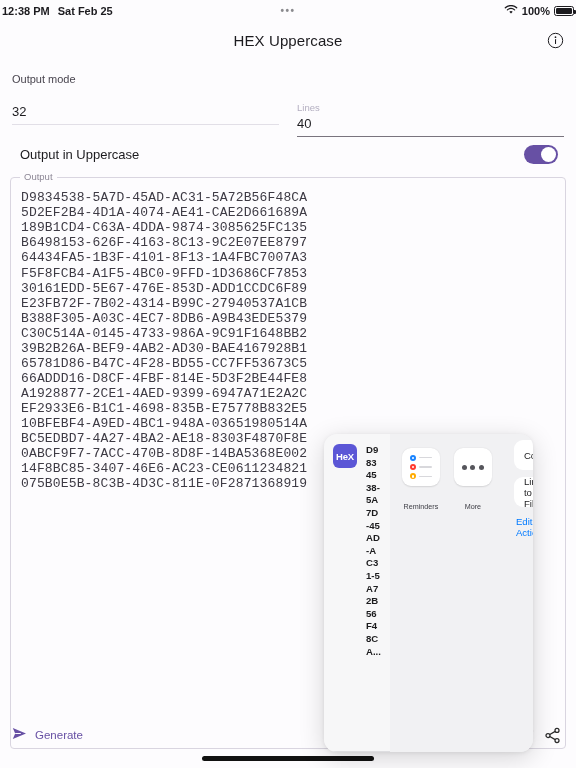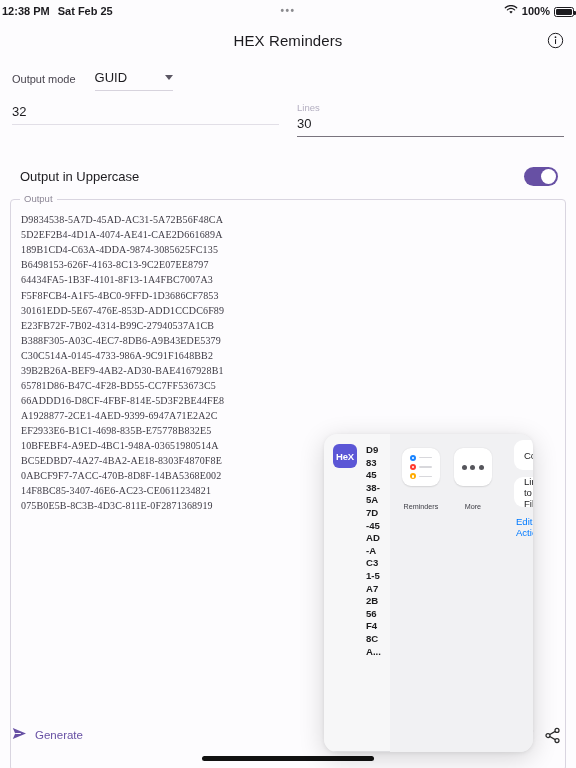--- a/index.html
+++ b/index.html
@@ -24,21 +24,21 @@
     position:relative;
   }
   .sb-left { display:flex; gap:8px; align-items:center; }
   .sb-center {
     position:absolute; left:0; right:0; top:0; height:22px;
     display:flex; align-items:center; justify-content:center;
     pointer-events:none;
   }
   .sb-dots { letter-spacing:1.5px; color:#8a8a8e; font-size:10px; line-height:1; }
   .sb-right {
-    margin-left:auto; display:flex; align-items:flex-end; gap:4px;
+    margin-left:auto; display:flex; align-items:center; gap:4px;
     font-size:11px; font-weight:600;
   }
   .wifi-ico { display:block; }
   .batt {
     width:20px; height:10px; border:1.2px solid #1c1b1f; border-radius:2.5px;
     position:relative; display:inline-block;
   }
   .batt::after {
     content:""; position:absolute; right:-3px; top:3px;
     width:1.6px; height:4px; background:#1c1b1f; border-radius:0 1px 1px 0;
@@ -54,21 +54,21 @@
     font-size:15px; font-weight:400; color:#1c1b1f; letter-spacing:.1px;
   }
   .info-btn {
     position:absolute; right:10px; top:50%; transform:translateY(-50%);
     width:22px; height:22px; display:flex; align-items:center; justify-content:center;
   }
 
   
   .form { padding:8px 12px 0 12px; }
 
-  .row-mode { display:flex; align-items:center; gap:19px; height:26px; }
+  .row-mode { display:flex; align-items:center; gap:2px; height:26px; }
   .lbl-mode { font-size:11px; color:#49454f; }
   .dropdown {
     flex:0 0 auto; min-width:78px; height:24px;
     display:flex; align-items:center; justify-content:space-between;
     border-bottom:1px solid #d7d3dd; padding-bottom:2px;
   }
   .dropdown .val { font-size:13px; color:#1c1b1f; }
   .caret {
     width:0; height:0; border-left:4px solid transparent; border-right:4px solid transparent;
     border-top:5px solid #5b5763; margin-left:18px;
@@ -78,21 +78,21 @@
   .field { flex:1 1 0; padding-right:6px; }
   .field .f-lbl { font-size:9.5px; color:#b5b0bd; line-height:12px; }
   .field.focused .f-lbl { color:#b3aec0; }
   .field .f-val { font-size:13px; color:#1c1b1f; line-height:17px; padding-top:1px; }
   .field .f-line { height:1px; background:#e2dfe7; margin-top:4px; }
   .field.focused .f-line { background:#79747e; height:1.3px; }
   .field.second { padding-left:12px; padding-right:0; }
 
   .row-toggle {
     display:flex; align-items:center; justify-content:space-between;
-    margin-top:26px; padding:0 6px 0 8px; height:26px;
+    margin-top:4px; padding:0 6px 0 8px; height:26px;
   }
   .row-toggle .t-lbl { font-size:13px; color:#1c1b1f; }
   .switch {
     width:34px; height:19px; border-radius:10px; background:#6750a4;
     position:relative; flex:0 0 auto;
   }
   .switch .knob {
     position:absolute; right:2px; top:2px; width:15px; height:15px;
     background:#fff; border-radius:50%;
   }
@@ -102,22 +102,22 @@
   .outbox {
     border:1px solid #d9d5e0; border-radius:4px;
     height:572px; padding:12px 10px 10px 10px;
     background:transparent;
   }
   .out-legend {
     position:absolute; top:-6px; left:10px; background:#fdfcfe;
     padding:0 4px; font-size:9.5px; color:#8d8796; line-height:11px;
   }
   .out-text {
-    font-family:Liberation Serif, serif;
-    font-size:10px; line-height:15.05px; color:#3d3a44;
+    font-family:Liberation Mono, monospace;
+    font-size:13px; line-height:15.05px; color:#3d3a44;
     white-space:pre; letter-spacing:.15px;
   }
 
   
   .bottombar {
     position:absolute; left:0; right:0; bottom:18px; height:30px;
     display:flex; align-items:center; padding:0 12px;
   }
   .gen-btn { display:flex; align-items:center; gap:8px; }
   .gen-btn .lbl { font-size:11.5px; color:#6750a4; }
@@ -207,48 +207,44 @@
         </svg>
     </span>
     <span>100%</span>
     <span class="batt">
         <i></i>
       </span>
   </div>
 </div>
 
 <div class="appbar">
-  <h1>HEX Reminders</h1>
+  <h1>HEX Uppercase</h1>
   <div class="info-btn">
     <svg width="17" height="17" viewBox="0 0 17 17">
         <circle cx="8.5" cy="8.5" r="7.2" fill="none" stroke="#1c1b1f" stroke-width="1"></circle>
         <circle cx="8.5" cy="5.2" r=".85" fill="#1c1b1f"></circle>
         <rect x="8" y="7.1" width="1.05" height="5" rx=".5" fill="#1c1b1f"></rect>
       </svg>
   </div>
 </div>
 
 <div class="form">
 
   <div class="row-mode">
     <span class="lbl-mode">Output mode</span>
-    <div class="dropdown">
-      <span class="val">GUID</span>
-      <span class="caret"></span>
-    </div>
   </div>
 
   <div class="row-fields">
     <div class="field">
       <div class="f-val">32</div>
       <div class="f-line"></div>
     </div>
     <div class="field second focused">
       <div class="f-lbl">Lines</div>
-      <div class="f-val">30</div>
+      <div class="f-val">40</div>
       <div class="f-line"></div>
     </div>
   </div>
 
   <div class="row-toggle">
     <span class="t-lbl">Output in Uppercase</span>
     <span class="switch">
         <span class="knob"></span>
       </span>
   </div>

